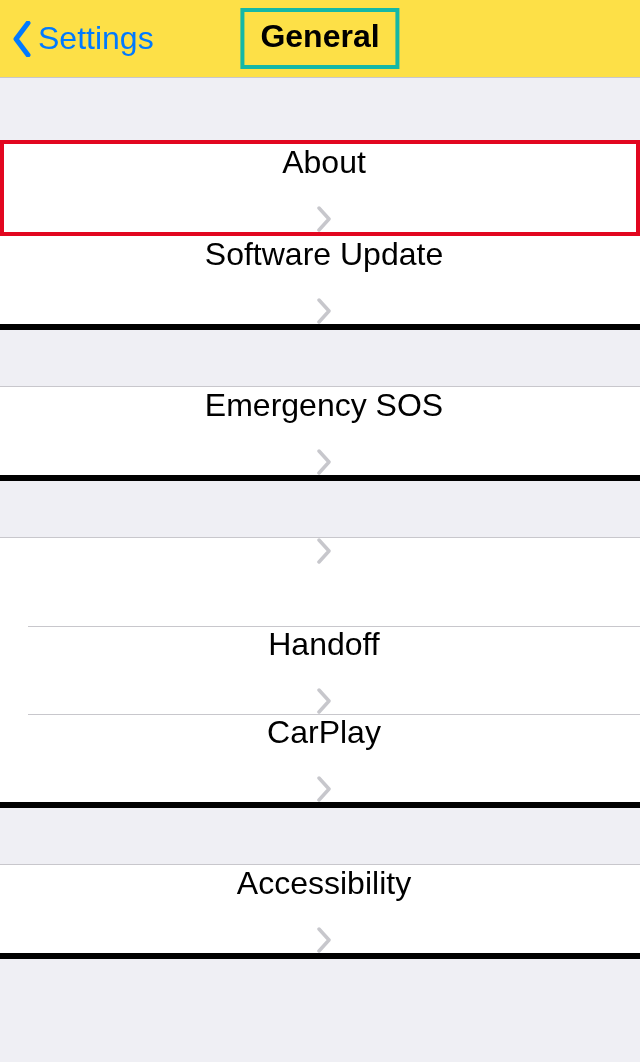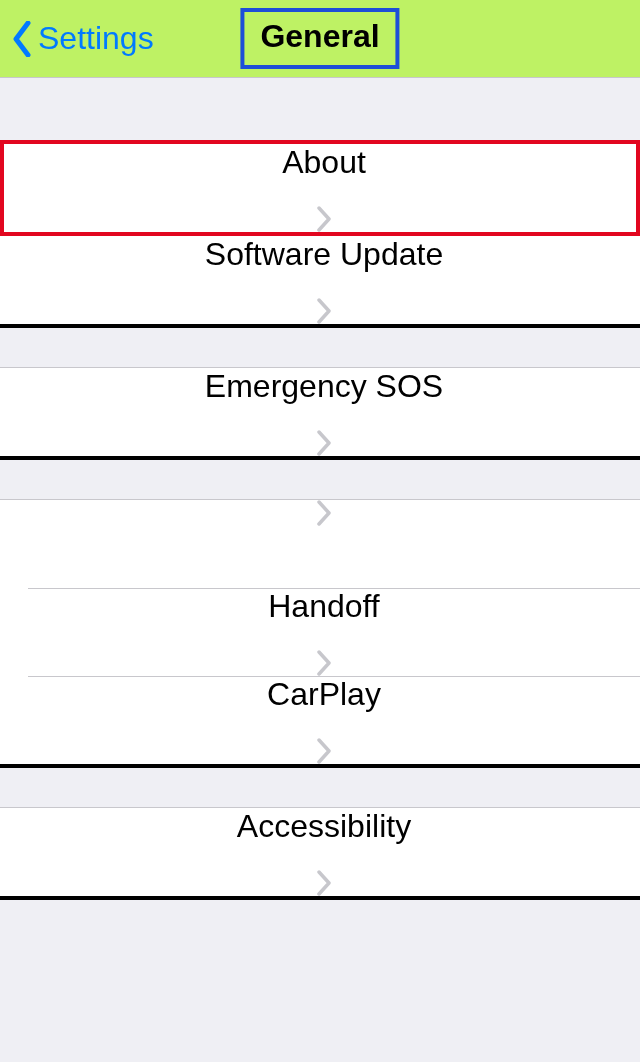--- a/index.html
+++ b/index.html
@@ -9,21 +9,21 @@
     }
     body {
       font-family: -apple-system, "Helvetica Neue", Helvetica, Arial, sans-serif;
       background: #efeff4;
       width: 640px;
       height: 1062px;
       overflow: hidden;
     }
     .navbar {
       height: 78px;
-      background: #bef264;
+      background: #fde047;
       border-bottom: 1px solid #c8c7cc;
       position: relative;
       display: flex;
       align-items: center;
     }
     .back-button {
       display: flex;
       align-items: center;
       padding-left: 12px;
       cursor: pointer;
@@ -35,36 +35,36 @@
     }
     .back-label {
       font-size: 32px;
       margin-left: 6px;
       color: #007aff;
     }
     .title-wrapper {
       position: absolute;
       left: 50%;
       transform: translateX(-50%);
-      border: 4px solid #1d4ed8;
+      border: 4px solid #14b8a6;
       padding: 6px 16px 10px 16px;
     }
     .title {
       font-size: 32px;
       font-weight: 600;
       color: #000;
     }
     .spacer {
       height: 62px;
     }
     .group {
       background: #fff;
       border-top: 1px solid #c8c7cc;
-      border-bottom: 4px solid #000000;
-      margin-bottom: 39px;
+      border-bottom: 6px solid #000000;
+      margin-bottom: 56px;
     }
     .row {
       display: flex;
       align-items: center;
       justify-content: space-between;
       height: 88px;
       padding-left: 28px;
       padding-right: 20px;
       position: relative;
       flex-direction: column;

